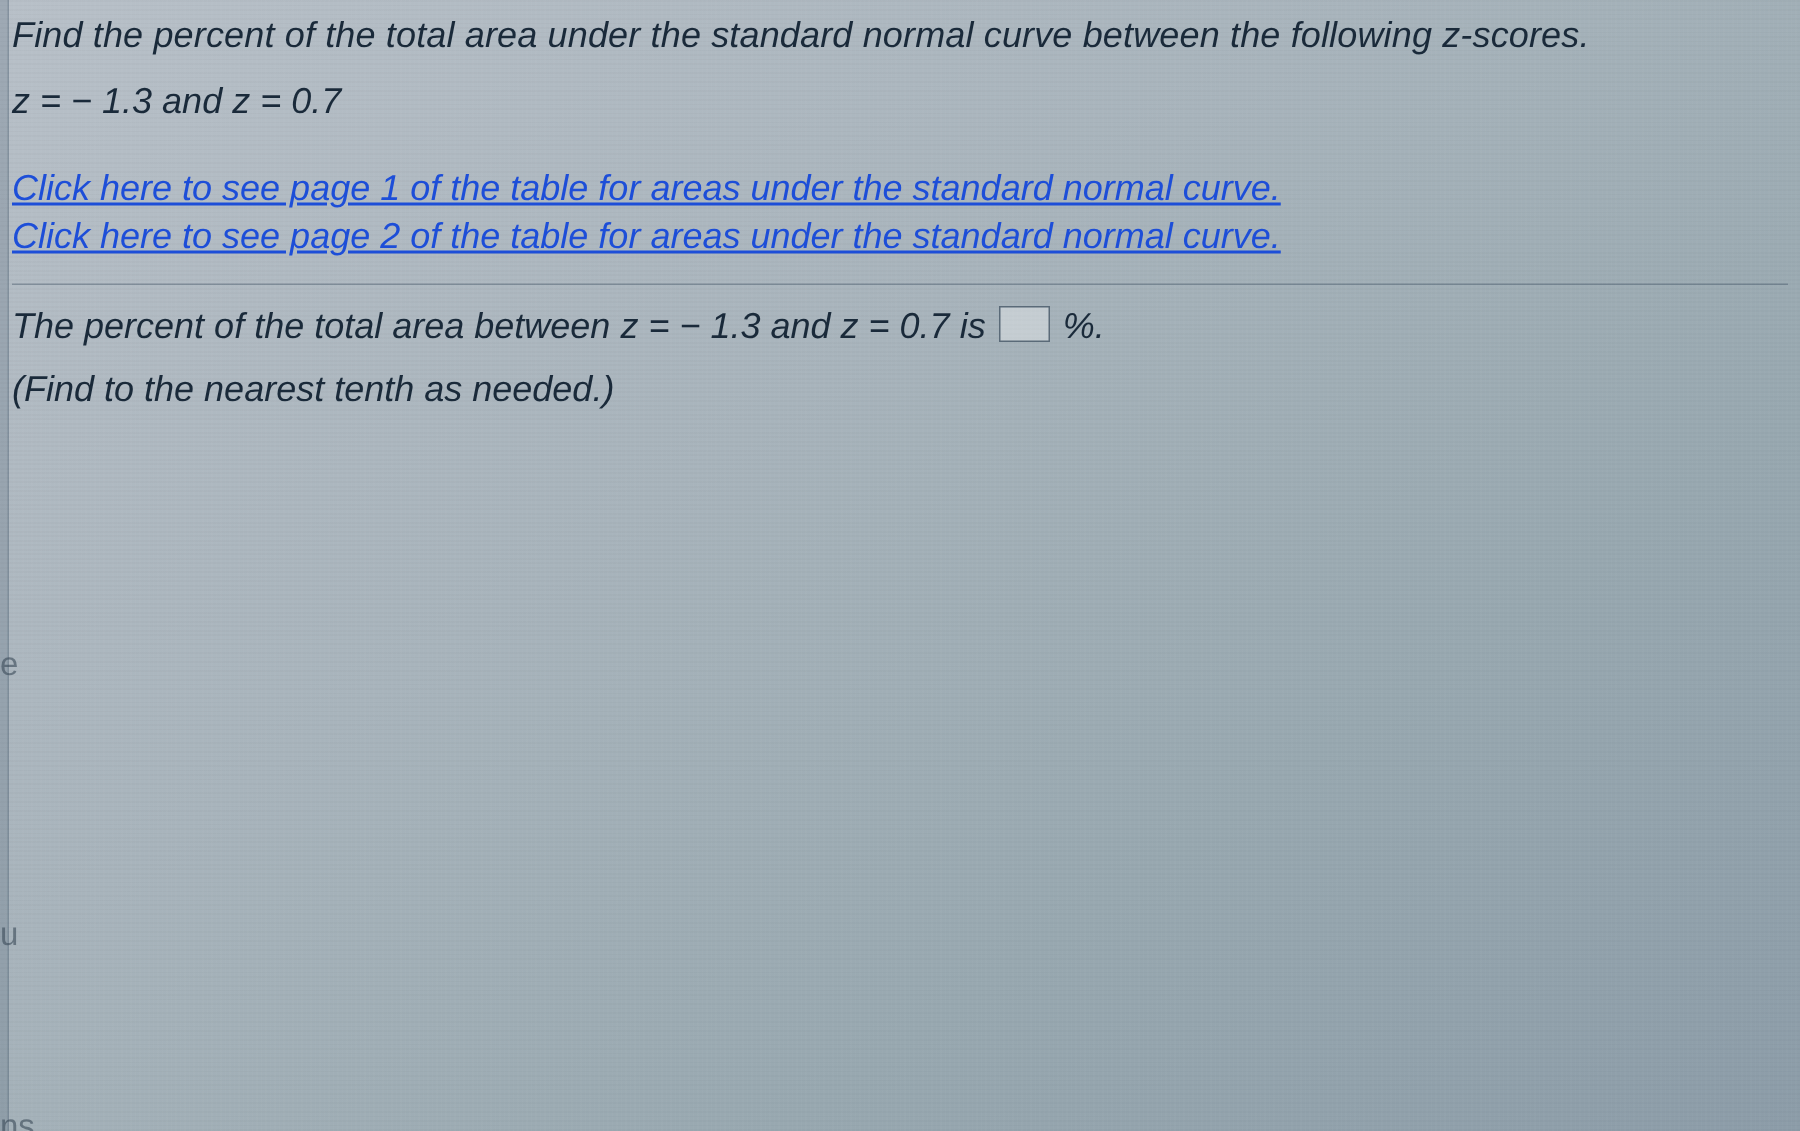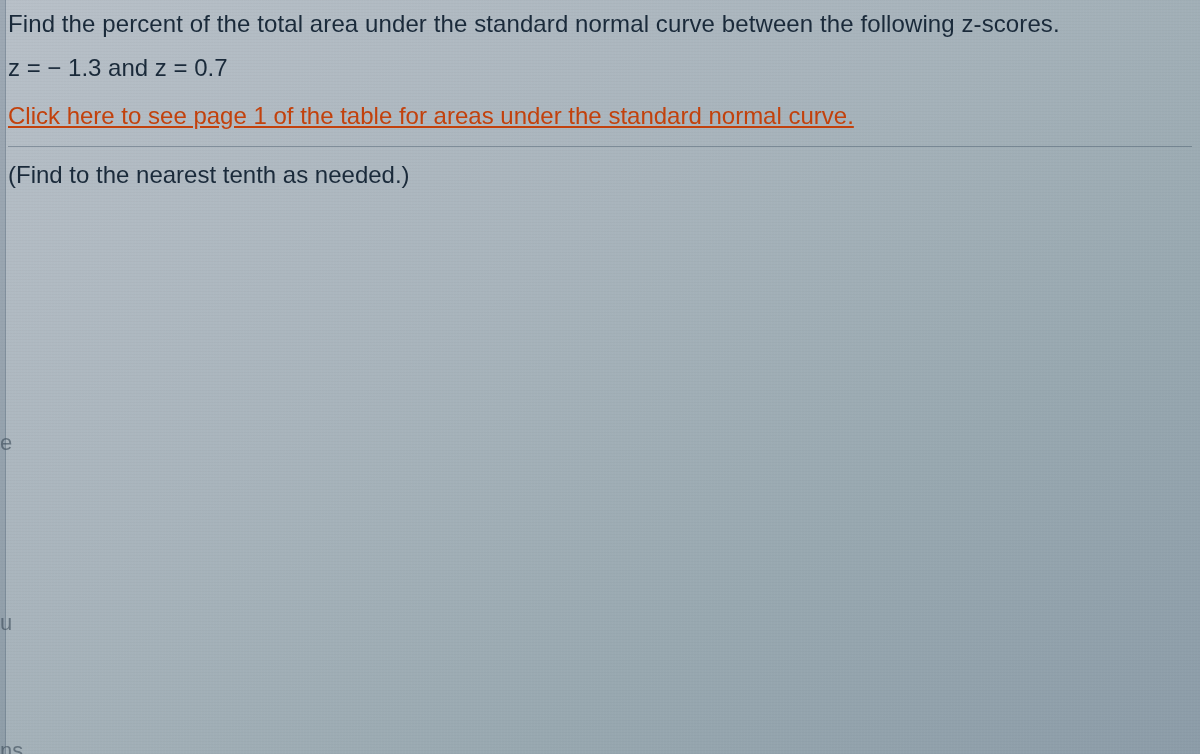--- a/index.html
+++ b/index.html
@@ -19,25 +19,26 @@
     pointer-events: none;
   }
   .sheet {
     position: absolute;
     top: 0; left: 0;
     width: 1200px;
     padding: 6px 8px 0 8px;
     color: #1a2a3a;
     font-size: 24px;
     line-height: 1.5;
+    font-style: italic;
   }
   .question-line1 { margin-bottom: 8px; letter-spacing: 0.1px; }
-  .question-line2 { margin-bottom: 14px; }
+  .question-line2 { margin-bottom: 24px; }
   .link {
-    color: #c2410c;
+    color: #1d4ed8;
     text-decoration: underline;
     cursor: pointer;
     display: inline;
   }
   .links-block { margin-bottom: 14px; line-height: 1.35; }
   .divider {
     border: none;
     border-top: 1px solid rgba(40,60,80,0.35);
     margin: 2px 0 10px 0;
   }
@@ -80,20 +81,26 @@
 <div class="partial-tabs pt-ns">ns</div>
 
 <div class="sheet">
 
   <div class="question-line1">Find the percent of the total area under the standard normal curve between the following z-scores.</div>
 
   <div class="question-line2">z = − 1.3 and z = 0.7</div>
 
   <div class="links-block">
     <span class="link">Click here to see page 1 of the table for areas under the standard normal curve.</span><br>
+    <span class="link">Click here to see page 2 of the table for areas under the standard normal curve.</span>
   </div>
 
   <hr class="divider">
 
+  <div class="answer-line">
+    <span>The percent of the total area between z = − 1.3 and z = 0.7 is </span>
+    <span class="blank"></span>
+    <span>%.</span>
+  </div>
 
   <div class="round-note">(Find to the nearest tenth as needed.)</div>
 
 </div>
 
 </body></html>

